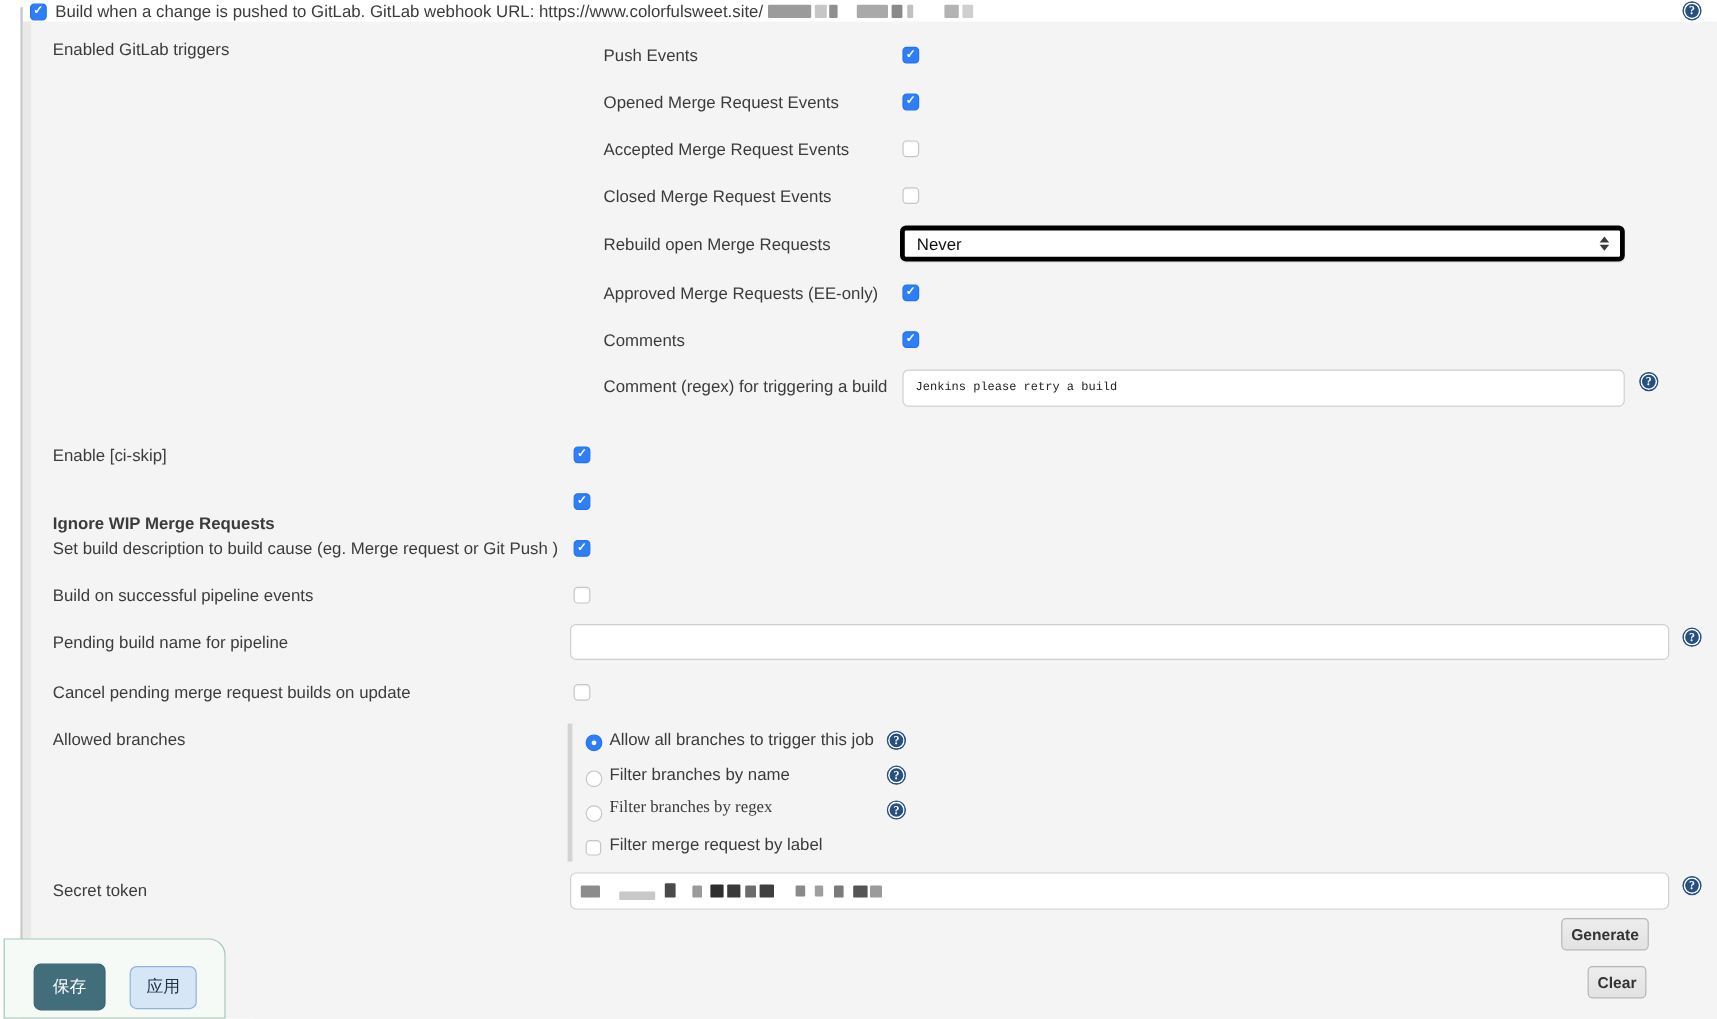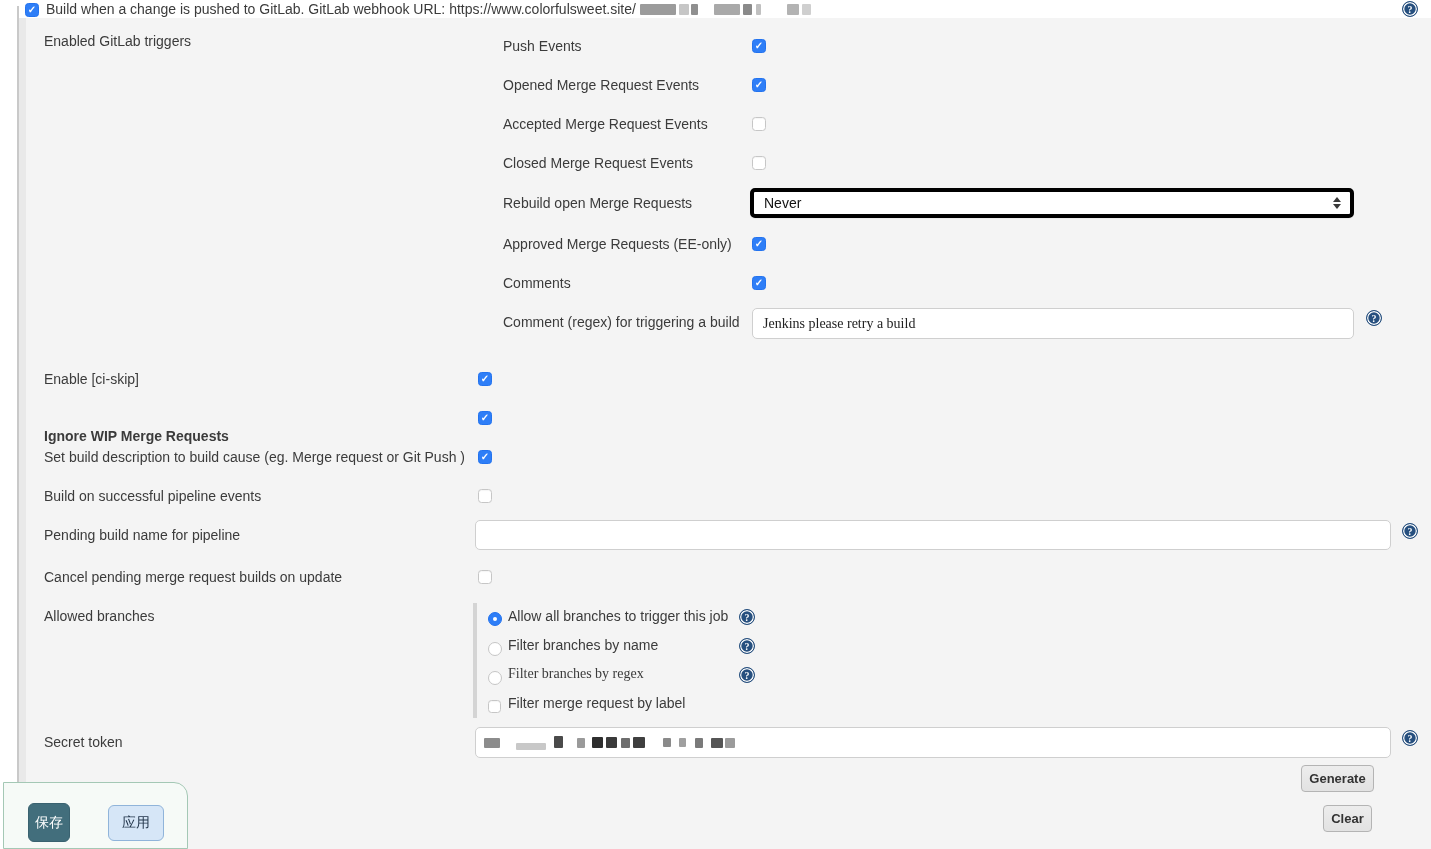--- a/index.html
+++ b/index.html
@@ -30,21 +30,21 @@
     border:1px solid #c6c6c6;border-radius:50%;background:#fff;cursor:pointer;
   }
   .radio[data-state="selected"]{background:#2e7ef7;border-color:#2373ef;}
   .radio[data-state="selected"]::after{
     content:"";position:absolute;left:4px;top:4px;width:4px;height:4px;border-radius:50%;background:#fff;
   }
 
   .text-input{
     position:absolute;box-sizing:border-box;background:#fff;
     border:1px solid #cfcfcf;border-radius:5px;padding:0 10px;
-    font-family:Liberation Serif, serif;font-size:14px;color:#222;outline:none;
+    font-family:Liberation Mono, monospace;font-size:10px;color:#222;outline:none;
   }
   .fake-input{
     position:absolute;box-sizing:border-box;background:#fff;
     border:1px solid #cfcfcf;border-radius:5px;padding:0 8px;
     display:flex;align-items:center;
   }
   .select{
     position:absolute;box-sizing:border-box;background:#fff;
     border:4px solid #000000;border-radius:5px;padding:0 26px 0 10px;
     display:flex;align-items:center;cursor:pointer;color:#111;
@@ -196,14 +196,14 @@
       <span style="display: inline-block; border-radius: 1px; width: 12px; height: 10px; background: rgb(85, 85, 85); margin-right: 2px; transform: translateY(0px);"></span>
       <span style="display: inline-block; border-radius: 1px; width: 10px; height: 10px; background: rgb(155, 155, 155); margin-right: 0px; transform: translateY(0px);"></span>
     </span>
 </div>
 <span class="help" style="left:1402px;top:730px;"></span>
 
 <button class="btn-gray" style="left:1301px;top:765px;width:73px;height:27px;">Generate</button>
 <button class="btn-gray" style="left:1323px;top:805px;width:49px;height:27px;">Clear</button>
 
 <div class="save-panel"></div>
-<button class="btn-save" style="left:28px;top:803px;width:42px;height:39px;">保存</button>
+<button class="btn-save" style="left:28px;top:803px;width:60px;height:39px;">保存</button>
 <button class="btn-apply" style="left:108px;top:805px;width:56px;height:36px;">应用</button>
 
 </body></html>

